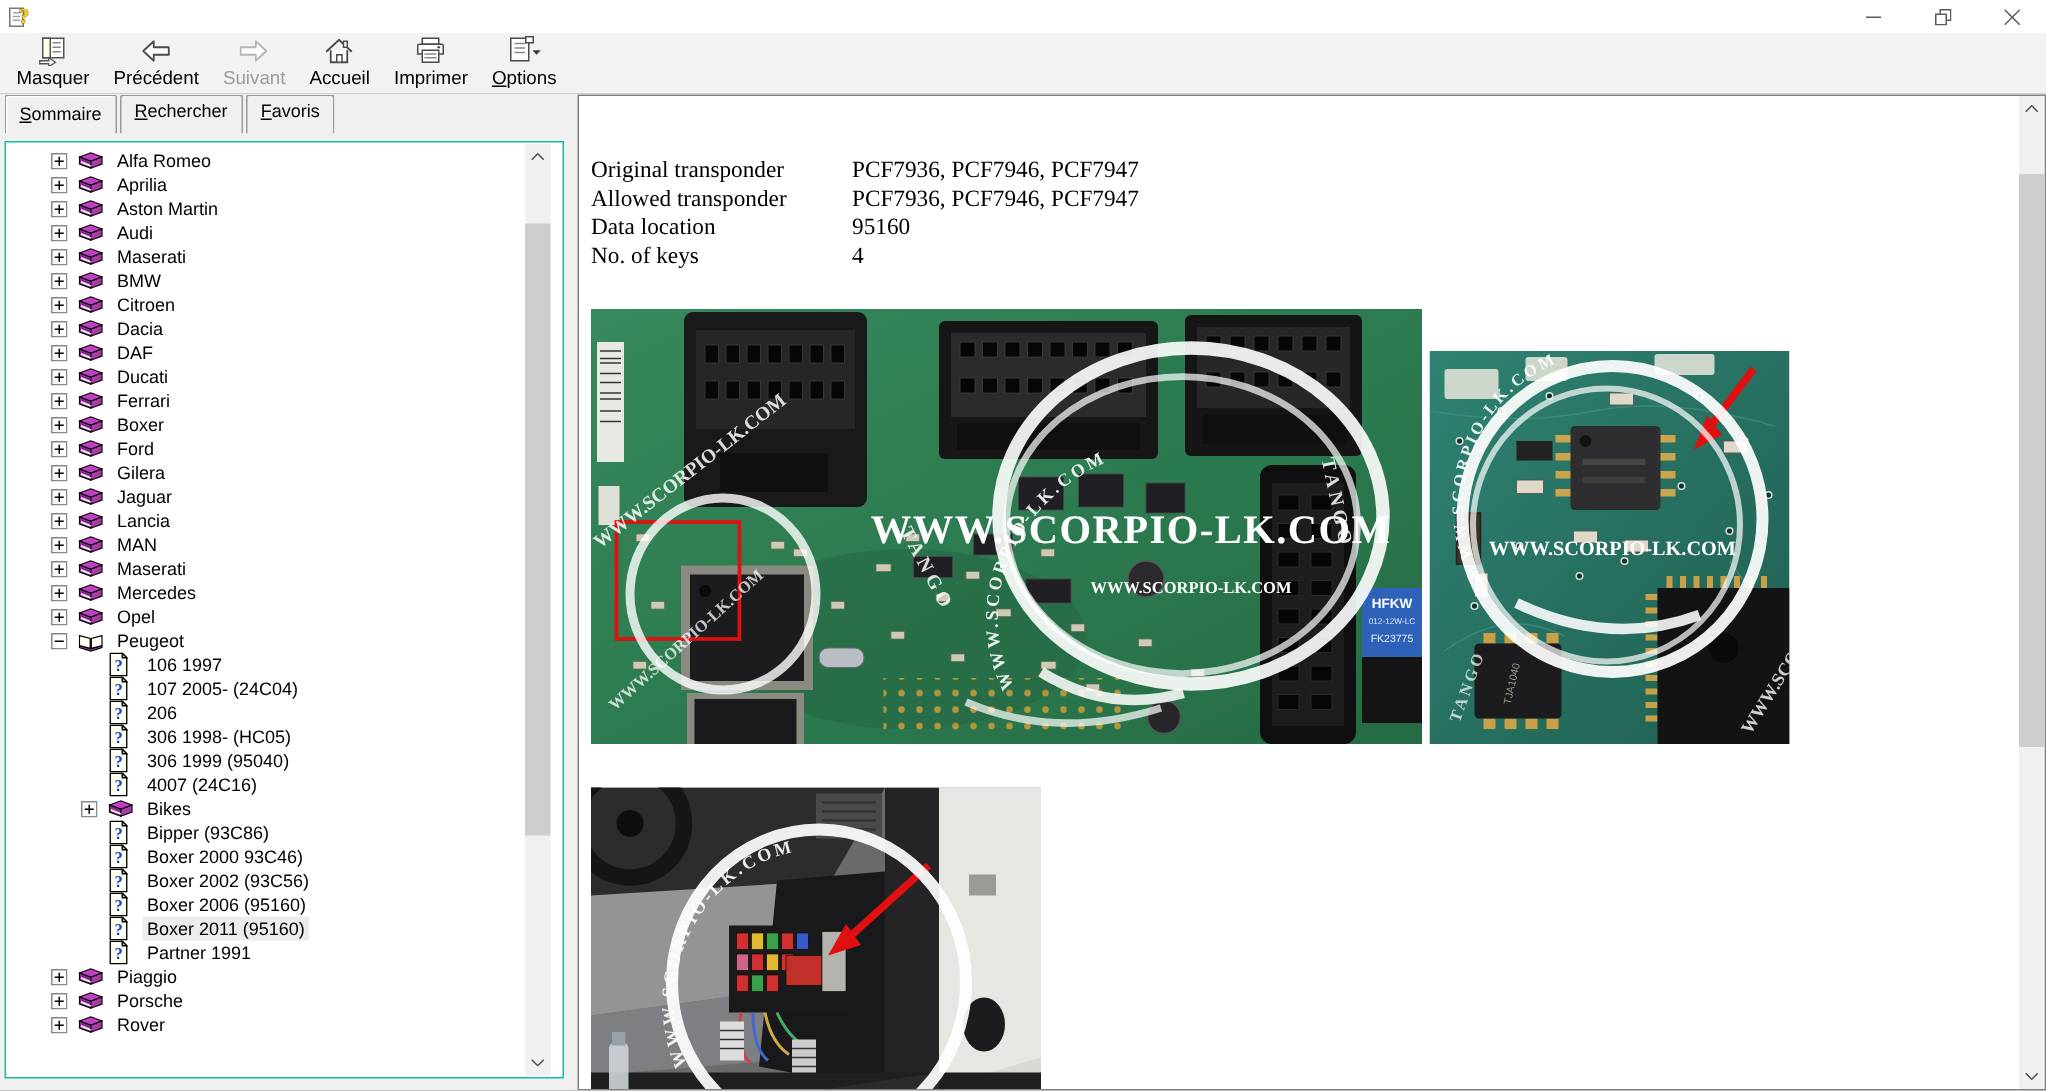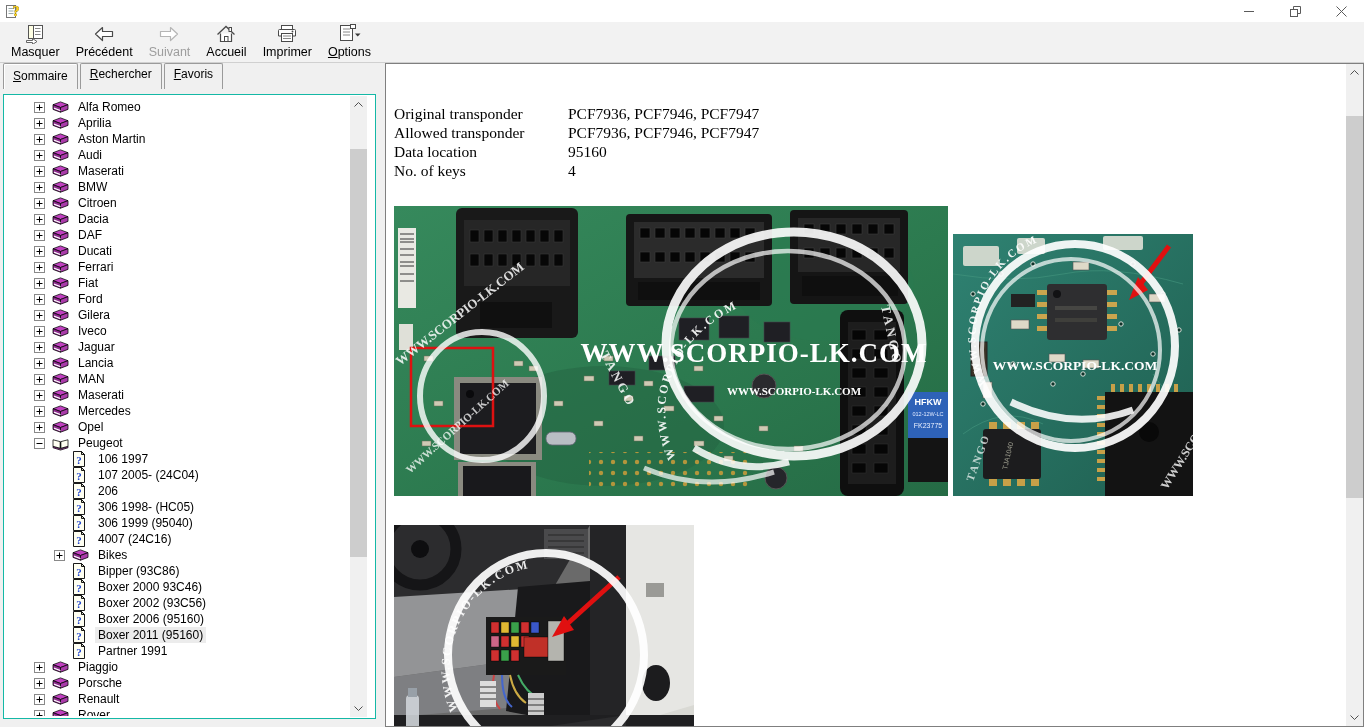--- a/index.html
+++ b/index.html
@@ -392,21 +392,21 @@
                 </svg>
               </span>
               <span class="tico">
                 <svg width="17" height="15" viewBox="0 0 18 16">
                   <polygon points="1,5 9,2 17,5 9,8" fill="#c13fc1" stroke="#000" stroke-width="0.8"></polygon>
                   <polygon points="1,5 1,10 9,13 9,8" fill="#8e2a8e" stroke="#000" stroke-width="0.8"></polygon>
                   <polygon points="9,8 17,5 17,10 9,13" fill="#a93ba9" stroke="#000" stroke-width="0.8"></polygon>
                   <polygon points="2,9.2 9,11.9 9,10.6 2,7.9" fill="#fff"></polygon>
                 </svg>
               </span>
-              <span class="lbl">Fiat</span>
+              <span class="lbl">Boxer</span>
             </div>
             <div class="trow">
               <span class="tind" style="width: 27px;"></span>
               <span class="texp">
                 <svg width="11" height="11" viewBox="0 0 11 11">
                   <rect x="0.5" y="0.5" width="10" height="10" fill="#fff" stroke="#898989"></rect>
                   <line x1="2.5" y1="5.5" x2="8.5" y2="5.5" stroke="#000"></line>
                   <line x1="5.5" y1="2.5" x2="5.5" y2="8.5" stroke="#000"></line>
                 </svg>
               </span>
@@ -431,39 +431,20 @@
               </span>
               <span class="tico">
                 <svg width="17" height="15" viewBox="0 0 18 16">
                   <polygon points="1,5 9,2 17,5 9,8" fill="#c13fc1" stroke="#000" stroke-width="0.8"></polygon>
                   <polygon points="1,5 1,10 9,13 9,8" fill="#8e2a8e" stroke="#000" stroke-width="0.8"></polygon>
                   <polygon points="9,8 17,5 17,10 9,13" fill="#a93ba9" stroke="#000" stroke-width="0.8"></polygon>
                   <polygon points="2,9.2 9,11.9 9,10.6 2,7.9" fill="#fff"></polygon>
                 </svg>
               </span>
               <span class="lbl">Gilera</span>
-            </div>
-            <div class="trow">
-              <span class="tind" style="width: 27px;"></span>
-              <span class="texp">
-                <svg width="11" height="11" viewBox="0 0 11 11">
-                  <rect x="0.5" y="0.5" width="10" height="10" fill="#fff" stroke="#898989"></rect>
-                  <line x1="2.5" y1="5.5" x2="8.5" y2="5.5" stroke="#000"></line>
-                  <line x1="5.5" y1="2.5" x2="5.5" y2="8.5" stroke="#000"></line>
-                </svg>
-              </span>
-              <span class="tico">
-                <svg width="17" height="15" viewBox="0 0 18 16">
-                  <polygon points="1,5 9,2 17,5 9,8" fill="#c13fc1" stroke="#000" stroke-width="0.8"></polygon>
-                  <polygon points="1,5 1,10 9,13 9,8" fill="#8e2a8e" stroke="#000" stroke-width="0.8"></polygon>
-                  <polygon points="9,8 17,5 17,10 9,13" fill="#a93ba9" stroke="#000" stroke-width="0.8"></polygon>
-                  <polygon points="2,9.2 9,11.9 9,10.6 2,7.9" fill="#fff"></polygon>
-                </svg>
-              </span>
-              <span class="lbl">Iveco</span>
             </div>
             <div class="trow">
               <span class="tind" style="width: 27px;"></span>
               <span class="texp">
                 <svg width="11" height="11" viewBox="0 0 11 11">
                   <rect x="0.5" y="0.5" width="10" height="10" fill="#fff" stroke="#898989"></rect>
                   <line x1="2.5" y1="5.5" x2="8.5" y2="5.5" stroke="#000"></line>
                   <line x1="5.5" y1="2.5" x2="5.5" y2="8.5" stroke="#000"></line>
                 </svg>
               </span>
@@ -783,39 +764,20 @@
               </span>
               <span class="tico">
                 <svg width="17" height="15" viewBox="0 0 18 16">
                   <polygon points="1,5 9,2 17,5 9,8" fill="#c13fc1" stroke="#000" stroke-width="0.8"></polygon>
                   <polygon points="1,5 1,10 9,13 9,8" fill="#8e2a8e" stroke="#000" stroke-width="0.8"></polygon>
                   <polygon points="9,8 17,5 17,10 9,13" fill="#a93ba9" stroke="#000" stroke-width="0.8"></polygon>
                   <polygon points="2,9.2 9,11.9 9,10.6 2,7.9" fill="#fff"></polygon>
                 </svg>
               </span>
               <span class="lbl">Porsche</span>
-            </div>
-            <div class="trow">
-              <span class="tind" style="width: 27px;"></span>
-              <span class="texp">
-                <svg width="11" height="11" viewBox="0 0 11 11">
-                  <rect x="0.5" y="0.5" width="10" height="10" fill="#fff" stroke="#898989"></rect>
-                  <line x1="2.5" y1="5.5" x2="8.5" y2="5.5" stroke="#000"></line>
-                  <line x1="5.5" y1="2.5" x2="5.5" y2="8.5" stroke="#000"></line>
-                </svg>
-              </span>
-              <span class="tico">
-                <svg width="17" height="15" viewBox="0 0 18 16">
-                  <polygon points="1,5 9,2 17,5 9,8" fill="#c13fc1" stroke="#000" stroke-width="0.8"></polygon>
-                  <polygon points="1,5 1,10 9,13 9,8" fill="#8e2a8e" stroke="#000" stroke-width="0.8"></polygon>
-                  <polygon points="9,8 17,5 17,10 9,13" fill="#a93ba9" stroke="#000" stroke-width="0.8"></polygon>
-                  <polygon points="2,9.2 9,11.9 9,10.6 2,7.9" fill="#fff"></polygon>
-                </svg>
-              </span>
-              <span class="lbl">Renault</span>
             </div>
             <div class="trow">
               <span class="tind" style="width: 27px;"></span>
               <span class="texp">
                 <svg width="11" height="11" viewBox="0 0 11 11">
                   <rect x="0.5" y="0.5" width="10" height="10" fill="#fff" stroke="#898989"></rect>
                   <line x1="2.5" y1="5.5" x2="8.5" y2="5.5" stroke="#000"></line>
                   <line x1="5.5" y1="2.5" x2="5.5" y2="8.5" stroke="#000"></line>
                 </svg>
               </span>

